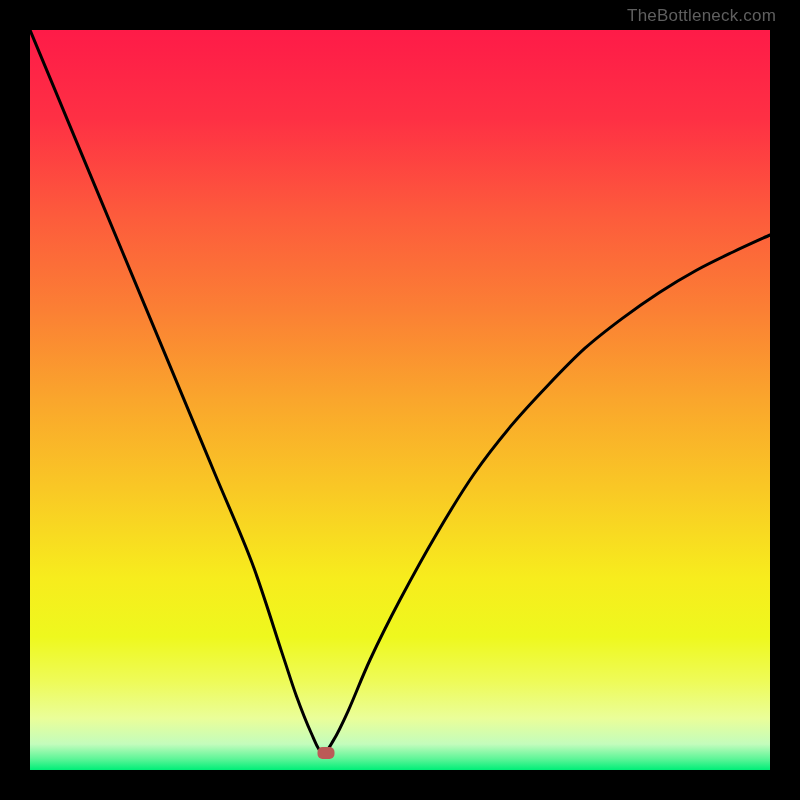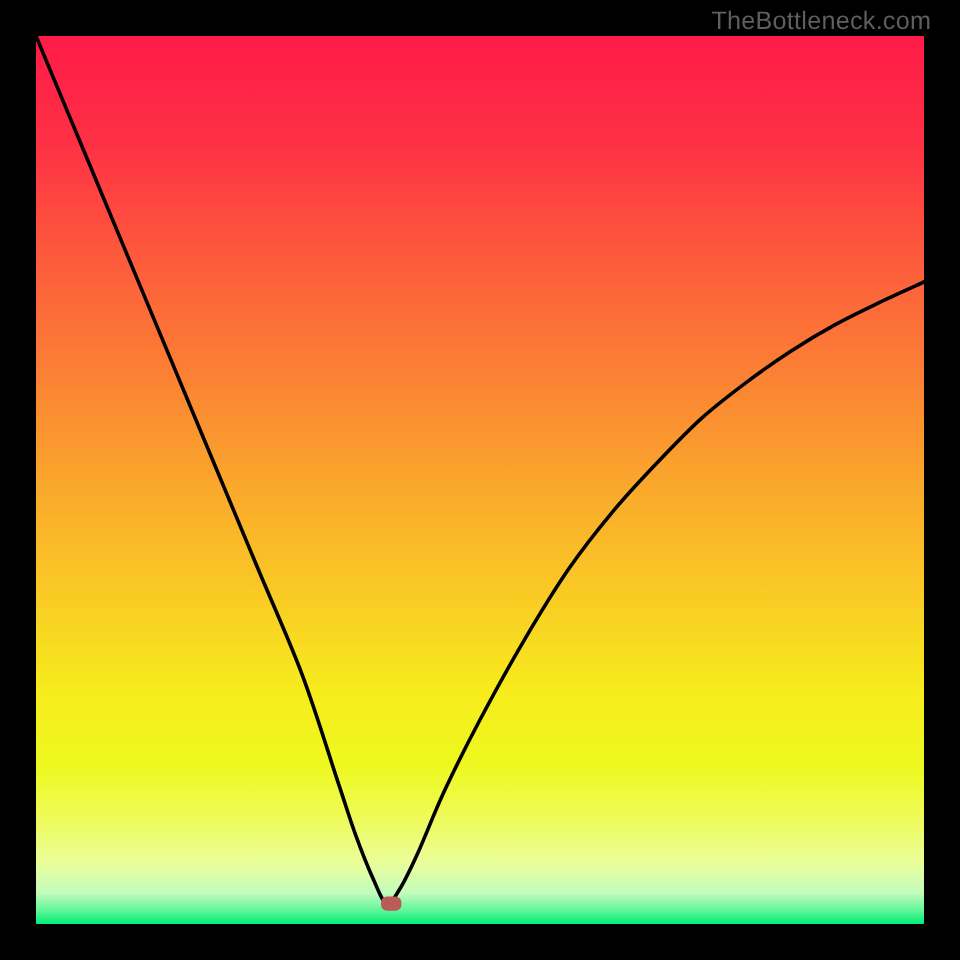--- a/index.html
+++ b/index.html
@@ -26,21 +26,21 @@
   }
   .gradient {
     position: absolute;
     inset: 0;
   }
   .watermark {
     position: absolute;
     top: 6px;
     right: 24px;
     color: #5f5f5f;
-    font-size: 21px;
+    font-size: 17px;
     letter-spacing: 0.2px;
   }
   svg.curve {
     position: absolute;
     inset: 0;
   }
   .marker {
     position: absolute;
     width: 17px;
     height: 12px;

